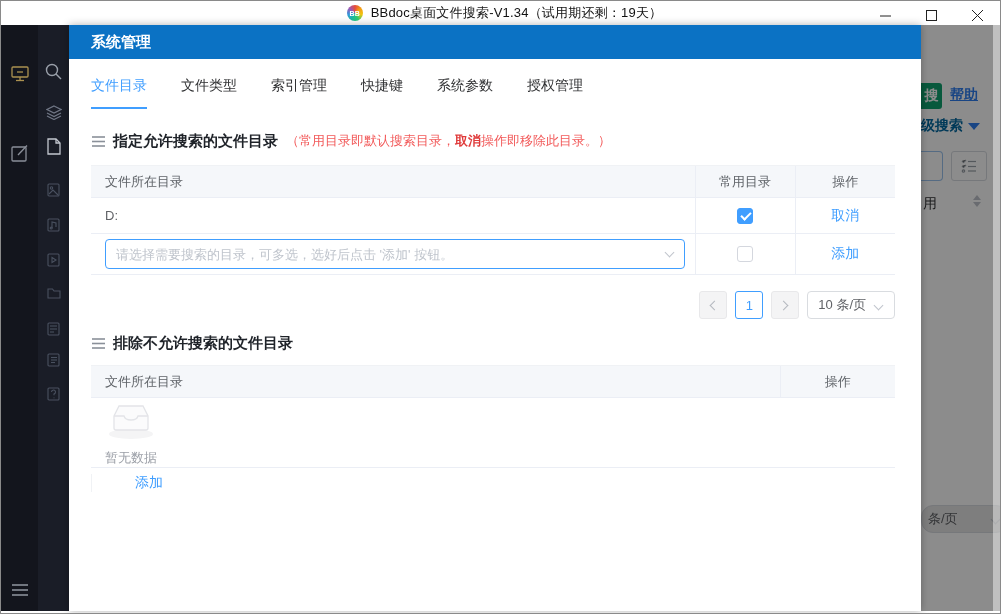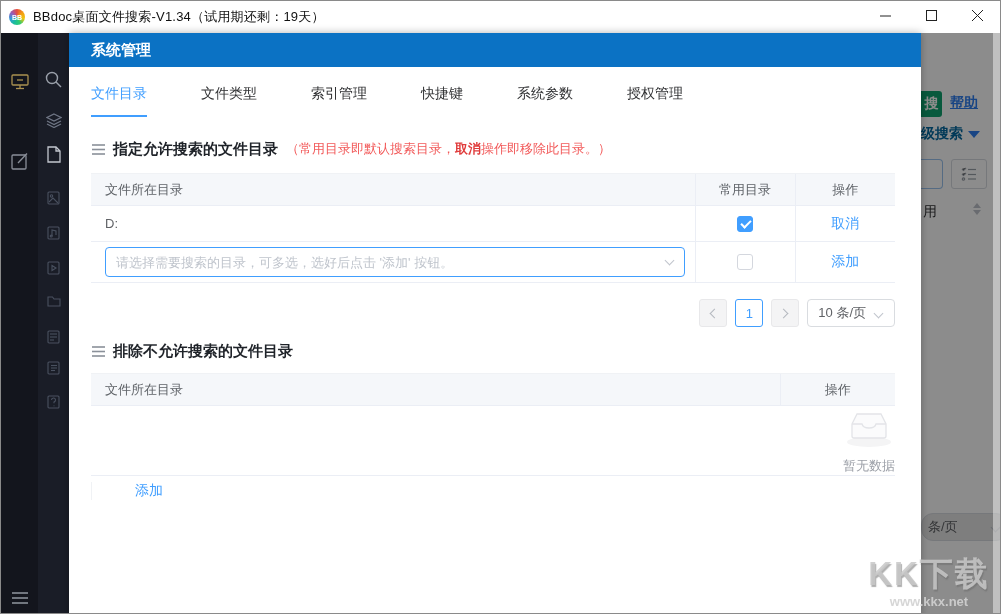--- a/index.html
+++ b/index.html
@@ -1,21 +1,21 @@
 <!DOCTYPE html>
 <html><head>
 <meta charset="utf-8">
 <style>
   * { margin:0; padding:0; box-sizing:border-box; }
   html,body { background:#555; }
   body { font-family:"Liberation Sans","DejaVu Sans",sans-serif; }
   .window { position:relative; width:1001px; height:614px; background:#fff; overflow:hidden; border:1px solid #8a8a8a; margin:0 auto; }
 
   
-  .titlebar { height:32px; background:#fff; display:flex; align-items:center; position:relative; }
+  .titlebar { height:24px; background:#fff; display:flex; align-items:center; position:relative;justify-content:center; }
   .app-badge { width:16px; height:16px; border-radius:50%; margin-left:8px;
     background:conic-gradient(#e74c3c,#f39c12,#f1c40f,#2ecc71,#1abc9c,#3498db,#9b59b6,#e74c3c);
     color:#fff; font-size:7px; font-weight:bold; display:flex; align-items:center; justify-content:center; }
   .win-title { font-size:13px; color:#111; margin-left:8px; letter-spacing:0.2px; }
   .win-controls { position:absolute; right:0; top:0; height:28px; display:flex; }
   .win-btn { width:46px; height:28px; display:flex; align-items:center; justify-content:center; cursor:pointer; }
   .win-btn svg { stroke:#222; stroke-width:1; fill:none; }
 
   
   .main { position:relative; display:flex; height:586px; }
@@ -24,21 +24,21 @@
   .sidebar1 { width:37px; background:#13151d; position:relative; flex:none; }
   .sidebar2 { width:31px; background:#1a1d27; position:relative; flex:none; }
   .sb-icon { position:absolute; left:0; width:100%; display:flex; justify-content:center; }
   .sb-icon svg { fill:none; }
 
   
   .modal { width:852px; flex:none; background:#fff; display:flex; flex-direction:column; box-shadow:0 0 8px rgba(0,0,0,0.3); z-index:5; }
   .modal-header { height:34px; background:#0b72c4; color:#fff; font-size:15px; font-weight:bold; display:flex; align-items:center; padding-left:22px; flex:none; }
   .modal-body { padding:0 26px 0 22px; overflow:hidden; flex:1; }
 
-  .tabs { margin-top:18px; display:flex; height:32px;gap:20px; }
+  .tabs { margin-top:18px; display:flex; height:32px; }
   .tab { font-size:14px; color:#303133; margin-right:34px; padding-bottom:12px; cursor:pointer; }
   .tab.active { color:#409eff; border-bottom:2px solid #409eff; }
 
   .section-header { margin-top:20px; display:flex; align-items:center; height:24px; }
   .section-header svg { flex:none; margin-right:7px; }
   .section-title { font-size:15px; font-weight:bold; color:#1f2329; }
   .section-note { font-size:13px; color:#f25a5a; margin-left:8px; }
   .section-note b { color:#e03c3c; }
 
   table.grid { width:100%; border-collapse:collapse; margin-top:12px; table-layout:fixed; }
@@ -64,21 +64,21 @@
 
   .pagination { display:flex; justify-content:flex-end; align-items:center; gap:8px; margin-top:16px; }
   .pg-btn { width:28px; height:28px; background:#f4f4f5; border:1px solid #e8e8ea; border-radius:3px; display:flex; align-items:center; justify-content:center; cursor:pointer; }
   .pg-chev { width:7px; height:7px; border-right:1.5px solid #b4b8bf; border-bottom:1.5px solid #b4b8bf; }
   .pg-chev.left { transform:rotate(135deg); margin-left:3px; }
   .pg-chev.right { transform:rotate(-45deg); margin-right:3px; }
   .pg-page { width:28px; height:28px; background:#fff; border:1px solid #409eff; border-radius:3px; color:#409eff; font-size:13px; display:flex; align-items:center; justify-content:center; cursor:pointer; }
   .pg-size { position:relative; height:28px; border:1px solid #d9dce0; border-radius:4px; font-size:13px; color:#606266; display:flex; align-items:center; padding:0 28px 0 10px; cursor:pointer; background:#fff; }
   .pg-size .chev { top:10px; }
 
-  .empty-cell { height:150px; border-bottom:1px solid #ebeef5; text-align:right; vertical-align:middle; }
+  .empty-cell { height:150px; border-bottom:1px solid #ebeef5; text-align:left; vertical-align:middle; }
   .empty-state { display:inline-block; }
   .empty-text { font-size:13px; color:#9a9ea6; margin-top:6px; }
 
   .bottom-row { display:flex; margin-top:6px; }
   .bottom-row .sel-wrap { flex:1; margin:0 10px 0 0; }
   .bottom-row .act { width:115px; flex:none; display:flex; align-items:center; justify-content:center; border-left:1px solid #f0f2f5; }
 
   
   .right-region { flex:1; position:relative; background:#fff; overflow:hidden; }
   .rr-item { position:absolute; }
@@ -354,18 +354,14 @@
       <div class="rr-item rr-pager">
           <span>条/页</span>
           <span class="chev"></span>
         </div>
       <div class="rr-overlay"></div>
       <div class="rr-strip"></div>
     </div>
 
   </div>
 
-  <div class="watermark">
-    <div class="wm-title">KK下载</div>
-    <div class="wm-url">www.kkx.net</div>
-  </div>
 
 </div>
 
 </body></html>

